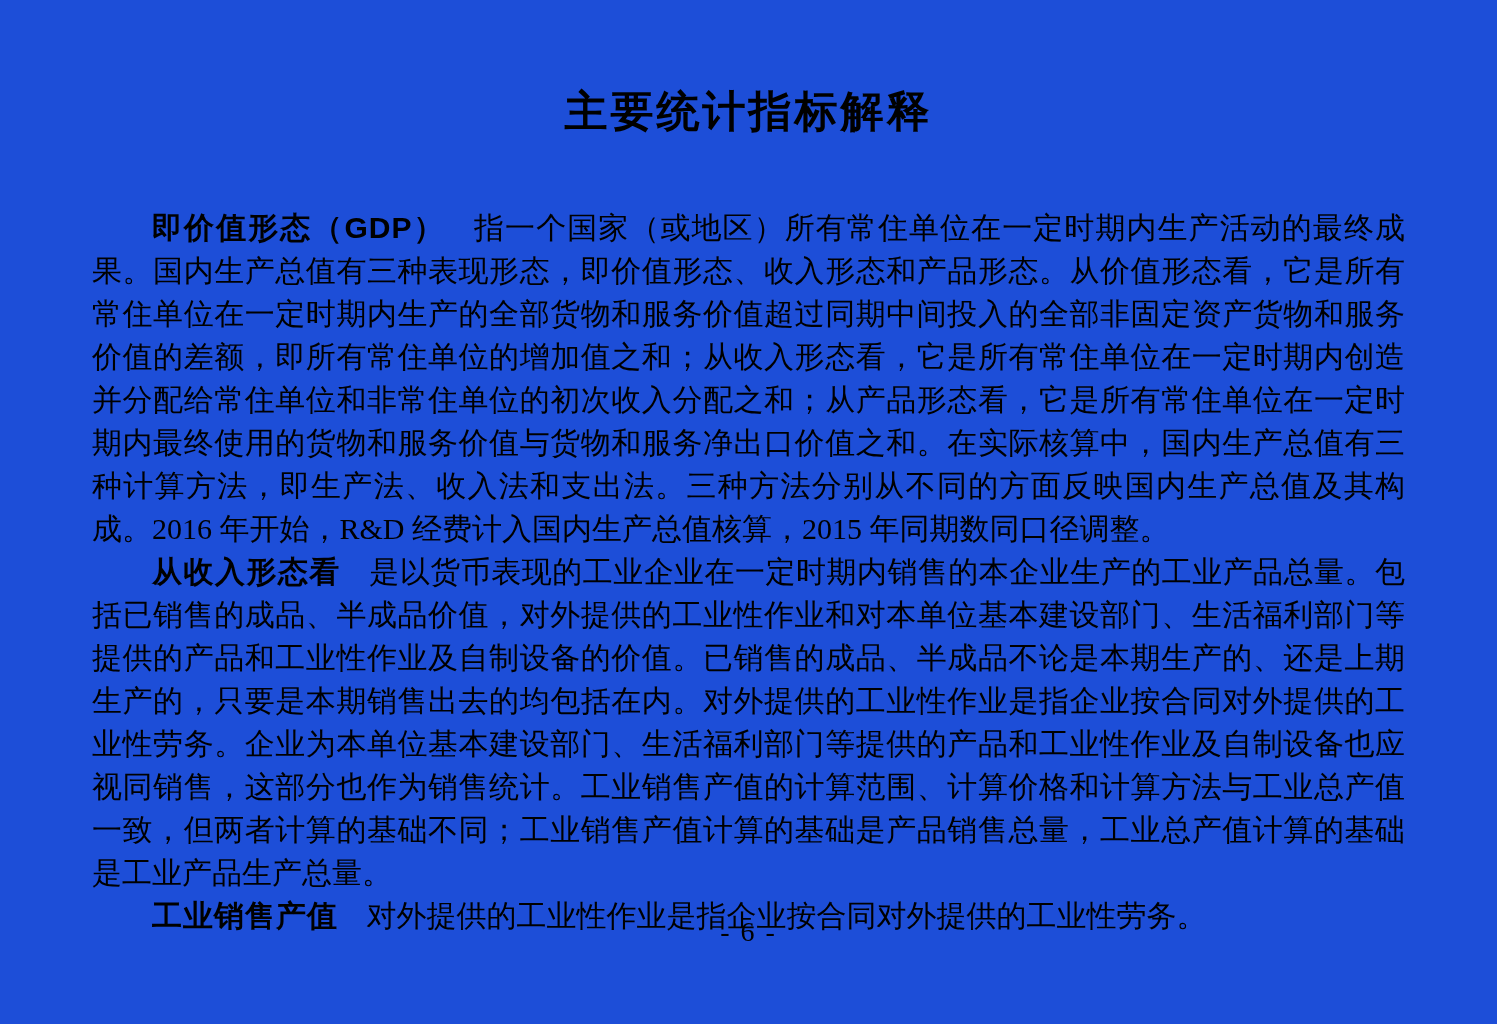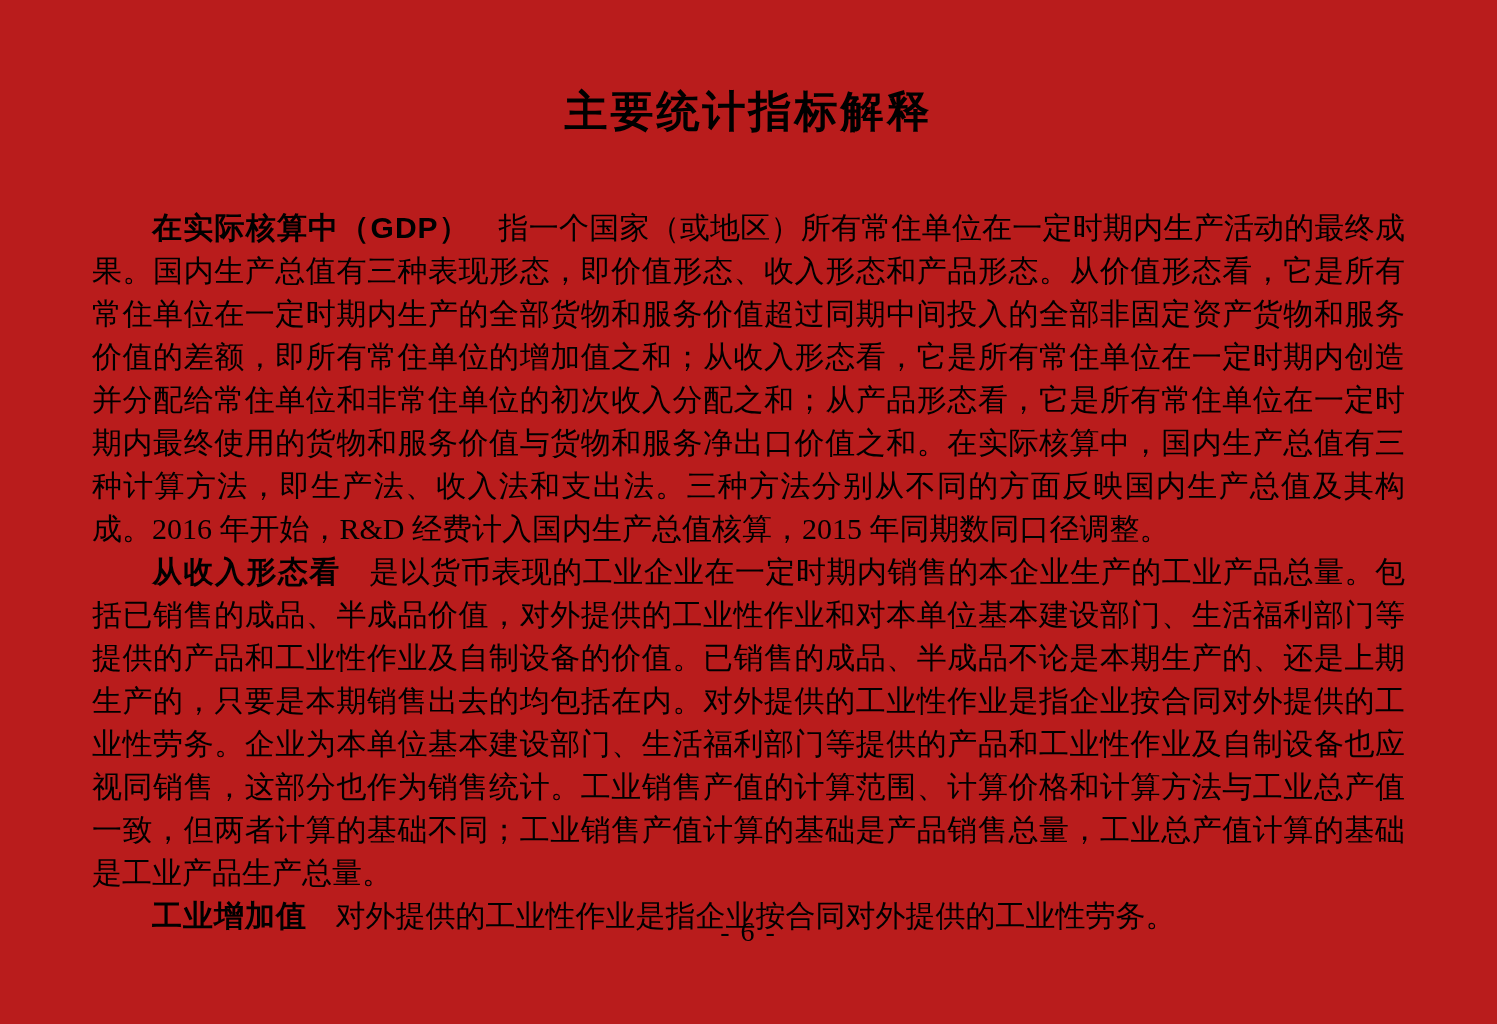--- a/index.html
+++ b/index.html
@@ -12,21 +12,21 @@
     width: 1497px;
     height: 1024px;
     position: relative;
     overflow: hidden;
     color: #000000;
     font-family: "Liberation Serif", "DejaVu Serif", serif;
   }
   .page {
     position: absolute;
     inset: 0;
-    background: #b91c1c;
+    background: #1d4ed8;
   }
   .doc-title {
     margin-top: 86px;
     text-align: center;
     font-family: "Liberation Sans", "DejaVu Sans", sans-serif;
     font-weight: 700;
     font-size: 43px;
     letter-spacing: 3px;
     line-height: 1.2;
     color: #000000;
@@ -64,28 +64,28 @@
 </head>
 <body>
 
 <div class="page">
 
   <h1 class="doc-title">主要统计指标解释</h1>
 
   <div class="content">
 
     <p>
-      <span class="term">在实际核算中（GDP）</span><span>指一个国家（或地区）所有常住单位在一定时期内生产活动的最终成果。国内生产总值有三种表现形态，即价值形态、收入形态和产品形态。从价值形态看，它是所有常住单位在一定时期内生产的全部货物和服务价值超过同期中间投入的全部非固定资产货物和服务价值的差额，即所有常住单位的增加值之和；从收入形态看，它是所有常住单位在一定时期内创造并分配给常住单位和非常住单位的初次收入分配之和；从产品形态看，它是所有常住单位在一定时期内最终使用的货物和服务价值与货物和服务净出口价值之和。在实际核算中，国内生产总值有三种计算方法，即生产法、收入法和支出法。三种方法分别从不同的方面反映国内生产总值及其构成。2016 年开始，R&amp;D 经费计入国内生产总值核算，2015 年同期数同口径调整。</span>
+      <span class="term">即价值形态（GDP）</span><span>指一个国家（或地区）所有常住单位在一定时期内生产活动的最终成果。国内生产总值有三种表现形态，即价值形态、收入形态和产品形态。从价值形态看，它是所有常住单位在一定时期内生产的全部货物和服务价值超过同期中间投入的全部非固定资产货物和服务价值的差额，即所有常住单位的增加值之和；从收入形态看，它是所有常住单位在一定时期内创造并分配给常住单位和非常住单位的初次收入分配之和；从产品形态看，它是所有常住单位在一定时期内最终使用的货物和服务价值与货物和服务净出口价值之和。在实际核算中，国内生产总值有三种计算方法，即生产法、收入法和支出法。三种方法分别从不同的方面反映国内生产总值及其构成。2016 年开始，R&amp;D 经费计入国内生产总值核算，2015 年同期数同口径调整。</span>
     </p>
 
     <p>
       <span class="term">从收入形态看</span><span>是以货币表现的工业企业在一定时期内销售的本企业生产的工业产品总量。包括已销售的成品、半成品价值，对外提供的工业性作业和对本单位基本建设部门、生活福利部门等提供的产品和工业性作业及自制设备的价值。已销售的成品、半成品不论是本期生产的、还是上期生产的，只要是本期销售出去的均包括在内。对外提供的工业性作业是指企业按合同对外提供的工业性劳务。企业为本单位基本建设部门、生活福利部门等提供的产品和工业性作业及自制设备也应视同销售，这部分也作为销售统计。工业销售产值的计算范围、计算价格和计算方法与工业总产值一致，但两者计算的基础不同；工业销售产值计算的基础是产品销售总量，工业总产值计算的基础是工业产品生产总量。</span>
     </p>
 
     <p>
-      <span class="term">工业增加值</span><span>对外提供的工业性作业是指企业按合同对外提供的工业性劳务。</span>
+      <span class="term">工业销售产值</span><span>对外提供的工业性作业是指企业按合同对外提供的工业性劳务。</span>
     </p>
 
   </div>
 
   <div class="page-number">- 6 -</div>
 
 </div>
 
 </body></html>

